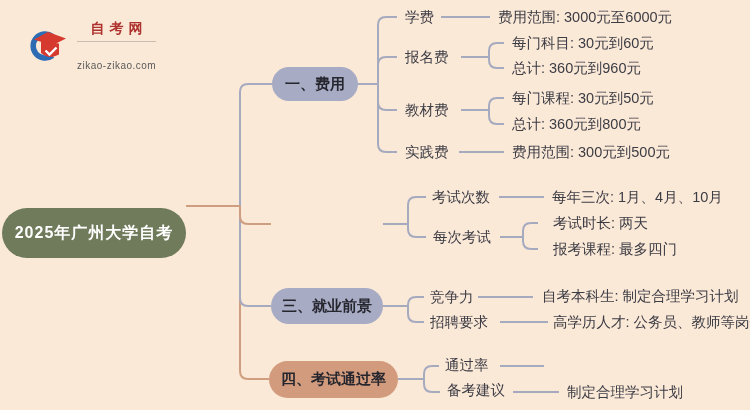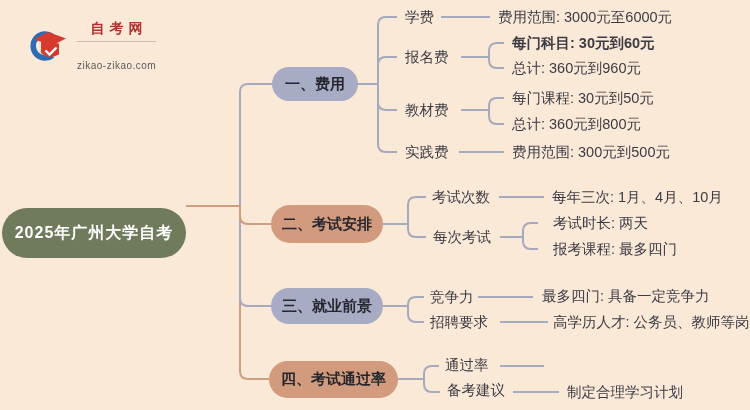--- a/index.html
+++ b/index.html
@@ -97,43 +97,42 @@
     </svg>
     <div class="logo-txt">
       <div class="logo-name">自考网</div>
       <div class="logo-url">zikao-zikao.com</div>
     </div>
   </div>
 
   <div class="node root" style="left:2px;top:181px;width:184px;height:50px;margin-top:27px;">2025年广州大学自考</div>
 
   <div class="node branch purple" style="left:272px;top:67px;width:86px;height:34px;">一、费用</div>
-  <div class="node branch salmon" style="left:271px;top:205px;width:112px;height:38px;">二、考试安排</div>
   <div class="node branch purple" style="left:271px;top:288px;width:112px;height:36px;">三、就业前景</div>
   <div class="node branch salmon" style="left:269px;top:361px;width:129px;height:37px;">四、考试通过率</div>
 
   <div class="lbl" style="left:405px;top:7px;">学费</div>
   <div class="lbl" style="left:498px;top:7px;">费用范围: 3000元至6000元</div>
   <div class="lbl" style="left:405px;top:47px;">报名费</div>
-  <div class="lbl" style="left:512px;top:33px;font-weight:bold;">每门科目: 30元到60元</div>
+  <div class="lbl" style="left:512px;top:33px;">每门科目: 30元到60元</div>
   <div class="lbl" style="left:512px;top:58px;">总计: 360元到960元</div>
   <div class="lbl" style="left:405px;top:100px;">教材费</div>
   <div class="lbl" style="left:512px;top:88px;">每门课程: 30元到50元</div>
   <div class="lbl" style="left:512px;top:114px;">总计: 360元到800元</div>
   <div class="lbl" style="left:405px;top:142px;">实践费</div>
   <div class="lbl" style="left:512px;top:142px;">费用范围: 300元到500元</div>
 
   <div class="lbl" style="left:432px;top:187px;">考试次数</div>
   <div class="lbl" style="left:552px;top:187px;">每年三次: 1月、4月、10月</div>
   <div class="lbl" style="left:433px;top:227px;">每次考试</div>
   <div class="lbl" style="left:553px;top:239px;">报考课程: 最多四门</div>
   <div class="lbl" style="left:553px;top:213px;">考试时长: 两天</div>
 
   <div class="lbl" style="left:430px;top:287px;">竞争力</div>
-  <div class="lbl" style="left:542px;top:286px;">最多四门: 具备一定竞争力</div>
+  <div class="lbl" style="left:542px;top:286px;">自考本科生: 制定合理学习计划</div>
   <div class="lbl" style="left:430px;top:312px;">招聘要求</div>
   <div class="lbl" style="left:553px;top:312px;">高学历人才: 公务员、教师等岗位</div>
 
   <div class="lbl" style="left:445px;top:355px;">通过率</div>
   <div class="lbl" style="left:447px;top:380px;">备考建议</div>
   <div class="lbl" style="left:567px;top:382px;">制定合理学习计划</div>
 
 </div>
 
 </body></html>

